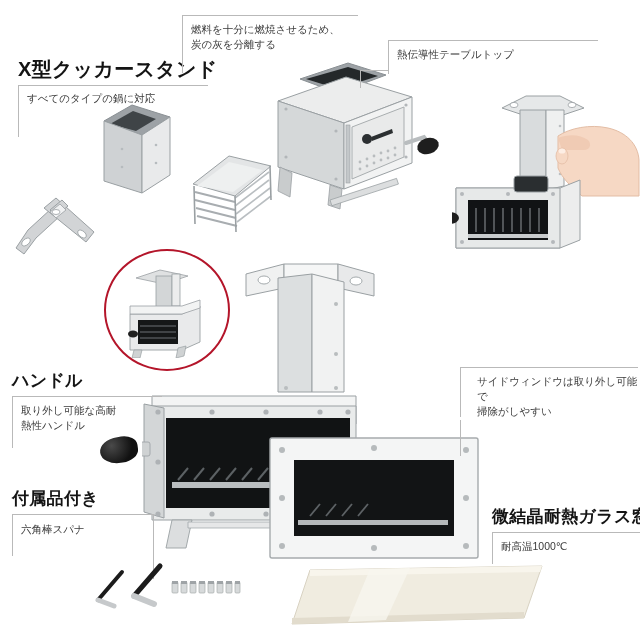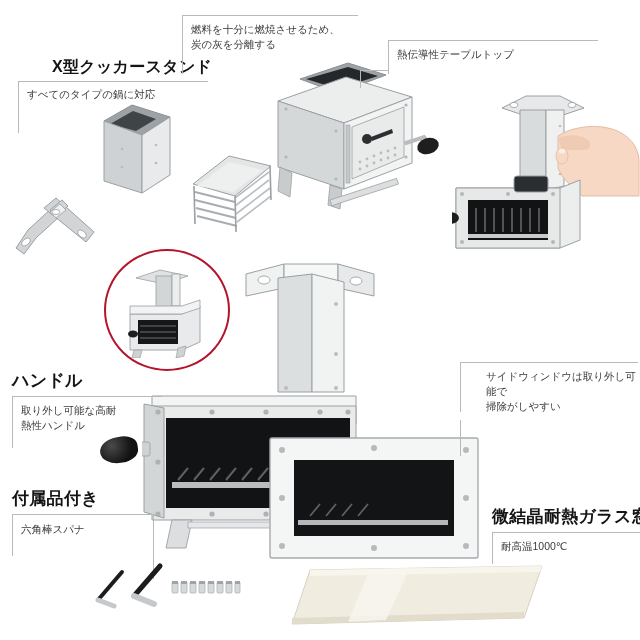--- a/index.html
+++ b/index.html
@@ -27,21 +27,21 @@
     color:#3a3a3a;
     line-height:1.45;
     white-space:pre-line;
   }
   .rule-top{border-top:1px solid #b9b9b9;}
   .rule-left{border-left:1px solid #b9b9b9;}
   .rule-right{border-right:1px solid #b9b9b9;}
 
   
   .h-lg{font-size:17px;}
-  .h-md{font-size:16px;margin-left:34px;}
+  .h-md{font-size:20px;}
   .b-sm{font-size:10.5px;}
 
   
   #inset-circle{
     position:absolute;left:104px;top:249px;width:126px;height:122px;
     border-radius:50%;
     border:2px solid #b4152a;
     box-sizing:border-box;
   }
 
@@ -372,21 +372,21 @@
       <rect x="20" y="3" width="6" height="3"></rect>
         <rect x="29" y="3" width="6" height="3"></rect>
       <rect x="38" y="3" width="6" height="3"></rect>
         <rect x="47" y="3" width="6" height="3"></rect>
       <rect x="56" y="3" width="6" height="3"></rect>
         <rect x="65" y="3" width="5" height="3"></rect>
     </g>
   </svg>
 
   <div class="callout" style="left:460px;top:362px;width:178px;">
-    <div class="rule-top rule-left" style="padding:6px 0 8px 25px;height:50px;box-sizing:border-box;">
+    <div class="rule-top rule-left" style="margin-top:5px;padding:6px 0 8px 16px;height:50px;box-sizing:border-box;">
       <div class="body b-sm">サイドウィンドウは取り外し可能で
 掃除がしやすい</div>
     </div>
   </div>
   <div class="leader" style="left:460px;top:420px;width:1px;height:36px;"></div>
 
   <div class="callout" style="left:492px;top:508px;width:150px;">
     <div class="head h-lg">微結晶耐熱ガラス窓</div>
     <div class="rule-top rule-left" style="margin-top:5px;padding:6px 0 8px 8px;height:32px;box-sizing:border-box;">
       <div class="body b-sm">耐高温1000℃</div>

